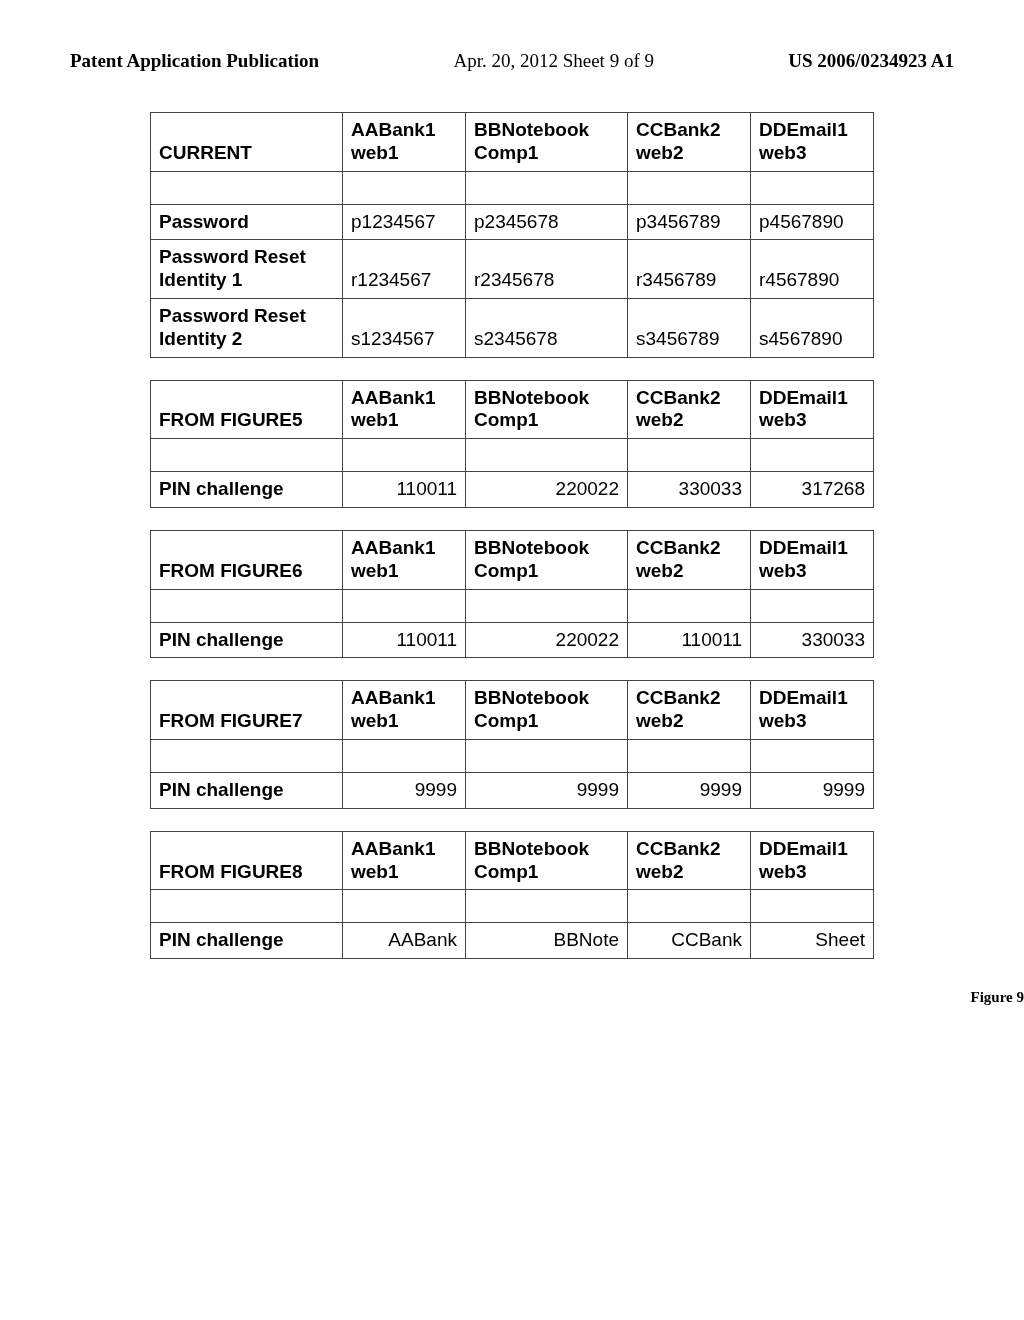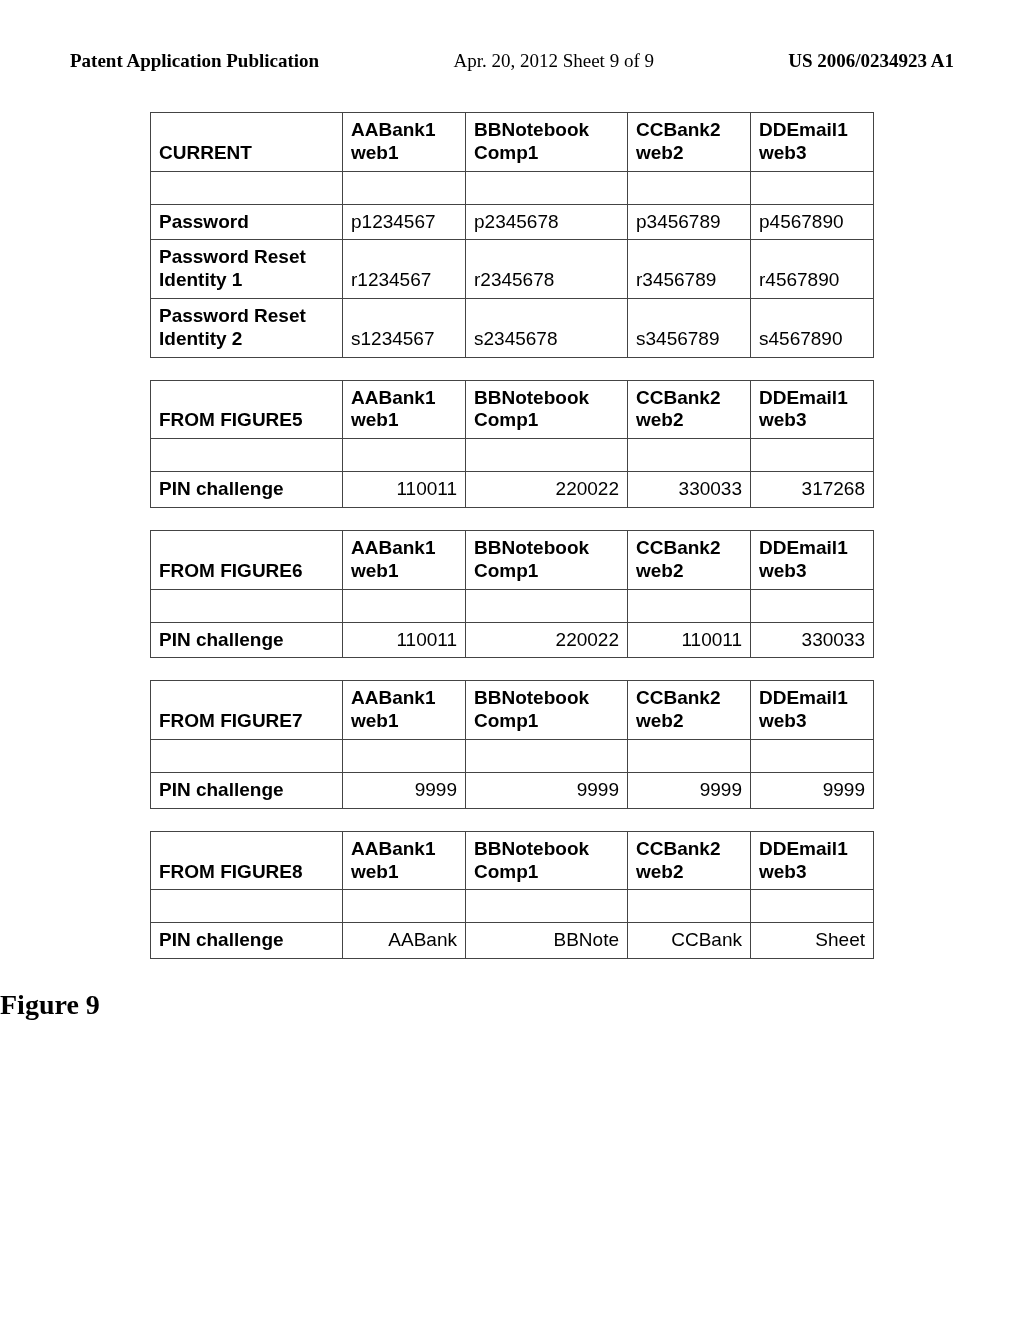--- a/index.html
+++ b/index.html
@@ -34,24 +34,24 @@
     border: 1px solid #444;
     padding: 6px 8px;
     vertical-align: bottom;
     line-height: 1.2;
   }
   .hdrcell { font-weight: bold; }
   .rowlabel { font-weight: bold; margin-top: 13px; }
   .spacer-row td { height: 20px; }
   .num { text-align: right; padding-left: 12px; }
   .figure-caption {
-    text-align: left;
+    text-align: right;
     font-family: "Times New Roman", Times, serif;
     font-weight: bold;
-    font-size: 28px;
+    font-size: 15px;
     margin-top: 30px;
   }
   
   .c1 { width: 175px; margin-top: 35px; }
   .c2 { width: 106px; margin-left: 40px; }
   .c3 { width: 145px; }
   .c4 { width: 106px; }
   .c5 { width: 106px; }
 </style>
 </head>

